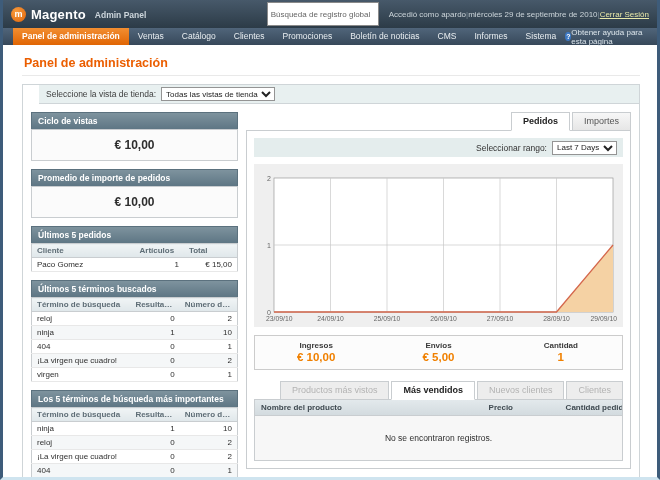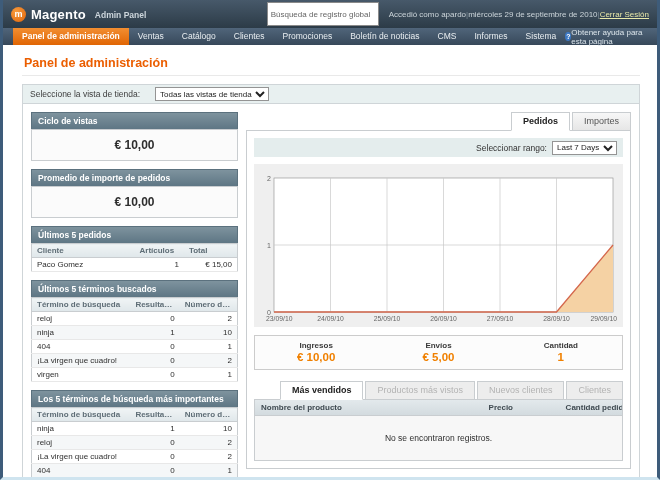--- a/index.html
+++ b/index.html
@@ -28,21 +28,21 @@
   .nav-item{ font-size:8.5px; color:#e9eef1; padding:0 9px; line-height:17px; cursor:pointer; white-space:nowrap;}
   .nav-item.active{ background:linear-gradient(#f28e31,#e06504); color:#fff; font-weight:bold; }
   .nav-help{ margin-left:auto; display:flex; align-items:center; font-size:8px; color:#dbe4ea; padding-right:9px;}
   .help-icon{ width:9px; height:9px; border-radius:50%; background:#3c78c3; color:#fff; font-size:7px; line-height:9px;
     text-align:center; font-weight:bold; }
   
   .content{ padding:7px 17px 0 19px; }
   .page-title{ color:#eb5e00; font-size:12.5px; font-weight:bold; padding:4px 2px 5px; border-bottom:1px solid #e9e9e9; }
   .container{ border:1px solid #cfd5d8; margin-top:8px; background:#fff; }
   .store-bar{ background:#e8f0f0; border-bottom:1px solid #cfd5d8; padding:3px 7px; font-size:8.5px; color:#3d3d3d;
-    display:flex; align-items:center; gap:15px; height:19px;}
+    display:flex; align-items:center; gap:5px; height:19px;margin-left:16px;}
   select{ font-size:8px; height:14px; border:1px solid #949494; background:#fff; font-family:"Liberation Sans",sans-serif; color:#222;}
   .dash{ display:flex; gap:8px; padding:8px; align-items:flex-start; }
   .left-col{ width:207px; flex:none; }
   .right-col{ flex:1; min-width:0; }
   
   .card{ margin-bottom:8px; }
   .card-hd{ background:linear-gradient(#7e939e,#5e7684); color:#fff; font-weight:bold; font-size:8.5px; padding:3px 6px;
     border:1px solid #5b717e; border-bottom:none;}
   .card-bd{ border:1px solid #c9cdd0; background:#fbfbfb; text-align:center; font-size:12px; font-weight:bold; color:#2e2e2e;
     padding:8px 0;}
@@ -304,22 +304,22 @@
                   <div class="lbl">Envíos</div>
                   <div class="val">€ 5,00</div>
                 </div>
                 <div class="stat">
                   <div class="lbl">Cantidad</div>
                   <div class="val">1</div>
                 </div>
               </div>
 
             <div class="tabs btabs">
+                <div class="tab disabled">Productos más vistos</div>
                 <div class="tab active">Más vendidos</div>
-                <div class="tab disabled">Productos más vistos</div>
                 <div class="tab disabled">Nuevos clientes</div>
                 <div class="tab disabled">Clientes</div>
               </div>
 
             <div class="ptable-wrap">
               <table class="ptable">
                 <colgroup>
                     <col style="width:62%">
                     <col style="width:21%">
                     <col style="width:17%">

